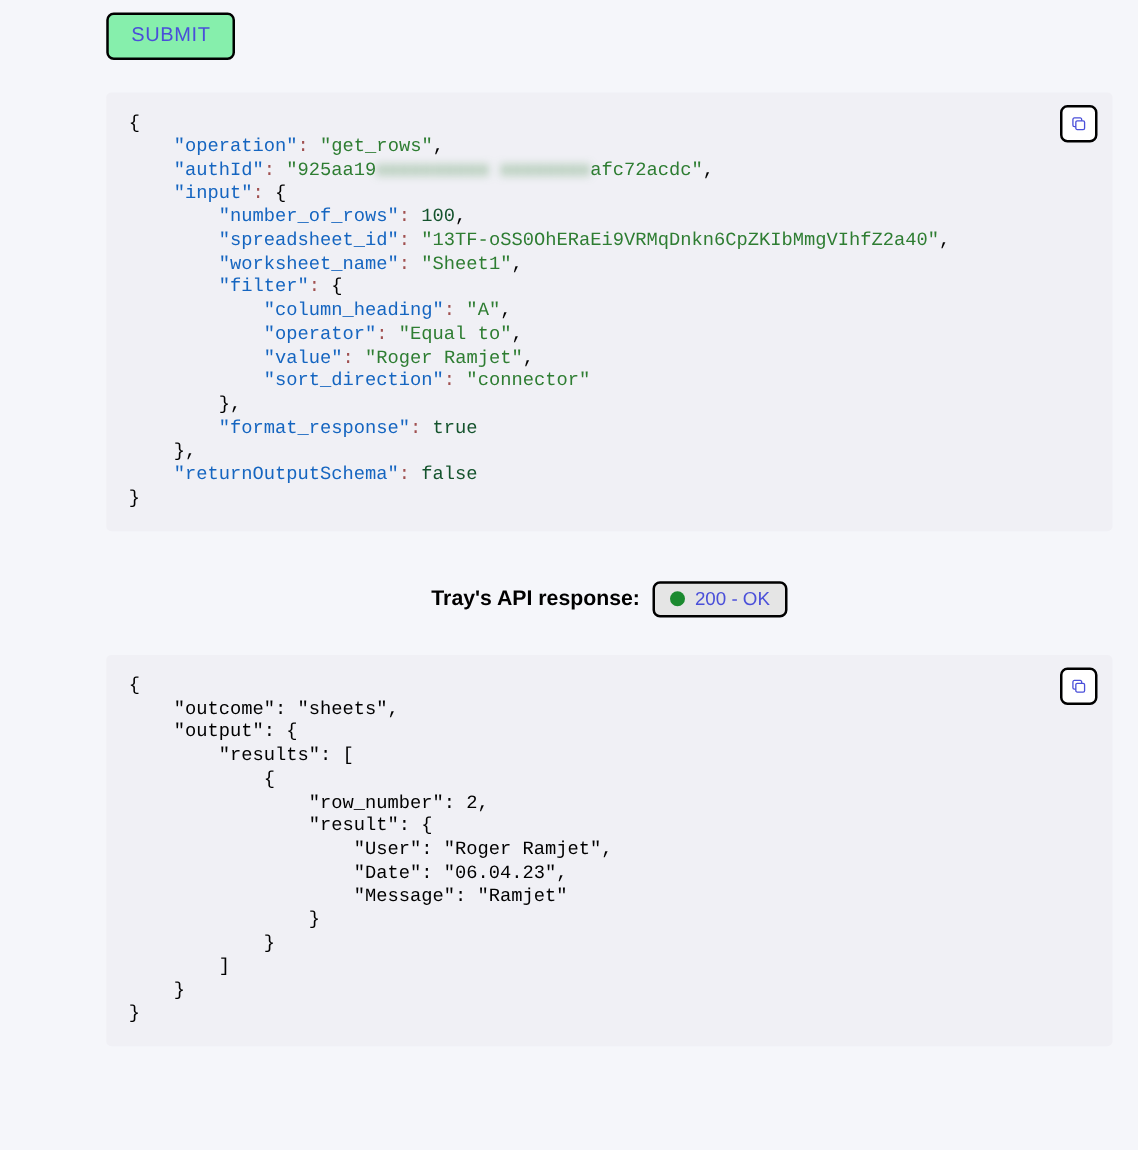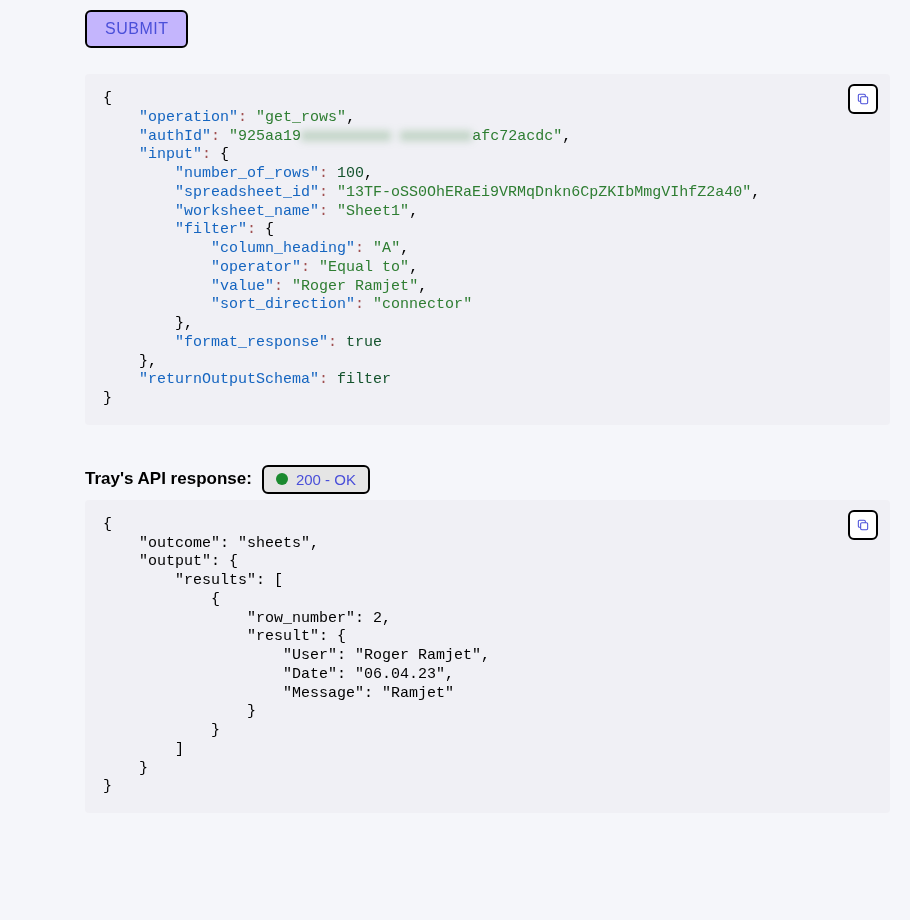--- a/index.html
+++ b/index.html
@@ -8,21 +8,21 @@
     padding: 0;
     background: #f5f6fa;
     font-family: -apple-system, BlinkMacSystemFont, "Segoe UI", Helvetica, Arial, sans-serif;
     color: #000;
   }
   .container {
     width: 910px;
     padding: 10px 20px 30px 85px;
   }
   .submit-btn {
-    background: #c4b5fd;
+    background: #86efac;
     border: 2px solid #000;
     border-radius: 6px;
     padding: 8px 18px;
     font-size: 16px;
     font-weight: 500;
     color: #4a4fd9;
     letter-spacing: 0.5px;
     cursor: pointer;
     margin-bottom: 26px;
     display: inline-block;
@@ -69,22 +69,23 @@
   .tok-punc { color: #000; }
   .tok-colon { color: #a05050; }
   .blur {
     filter: blur(4px);
     user-select: none;
   }
   .api-row {
     display: flex;
     align-items: center;
     gap: 10px;
-    margin-bottom: 6px;
+    margin-bottom: 30px;
     margin-top: 8px;
+    justify-content: center;
   }
   .api-row .label {
     font-size: 17px;
     font-weight: 700;
   }
   .status-badge {
     display: inline-flex;
     align-items: center;
     gap: 8px;
     border: 2px solid #000;
@@ -131,21 +132,21 @@
         <span class="tok-key">"spreadsheet_id"</span><span class="tok-colon">:</span> <span class="tok-str">"<span>13TF-oSS0OhERaEi9VRMqDnkn6CpZKIbMmgVIhfZ2a40</span>"</span><span class="tok-punc">,</span>
         <span class="tok-key">"worksheet_name"</span><span class="tok-colon">:</span> <span class="tok-str">"<span>Sheet1</span>"</span><span class="tok-punc">,</span>
         <span class="tok-key">"filter"</span><span class="tok-colon">:</span> <span class="tok-punc">{</span>
             <span class="tok-key">"column_heading"</span><span class="tok-colon">:</span> <span class="tok-str">"<span>A</span>"</span><span class="tok-punc">,</span>
             <span class="tok-key">"operator"</span><span class="tok-colon">:</span> <span class="tok-str">"<span>Equal to</span>"</span><span class="tok-punc">,</span>
             <span class="tok-key">"value"</span><span class="tok-colon">:</span> <span class="tok-str">"<span>Roger Ramjet</span>"</span><span class="tok-punc">,</span>
             <span class="tok-key">"sort_direction"</span><span class="tok-colon">:</span> <span class="tok-str">"<span>connector</span>"</span>
         <span class="tok-punc">},</span>
         <span class="tok-key">"format_response"</span><span class="tok-colon">:</span> <span class="tok-num">true</span>
     <span class="tok-punc">},</span>
-    <span class="tok-key">"returnOutputSchema"</span><span class="tok-colon">:</span> <span class="tok-num">filter</span>
+    <span class="tok-key">"returnOutputSchema"</span><span class="tok-colon">:</span> <span class="tok-num">false</span>
 <span class="tok-punc">}</span></div>
 
   <div class="api-row">
     <span class="label">Tray's API response:</span>
     <span class="status-badge">
       <span class="status-dot"></span>
       <span>200 - OK</span>
     </span>
   </div>
 

